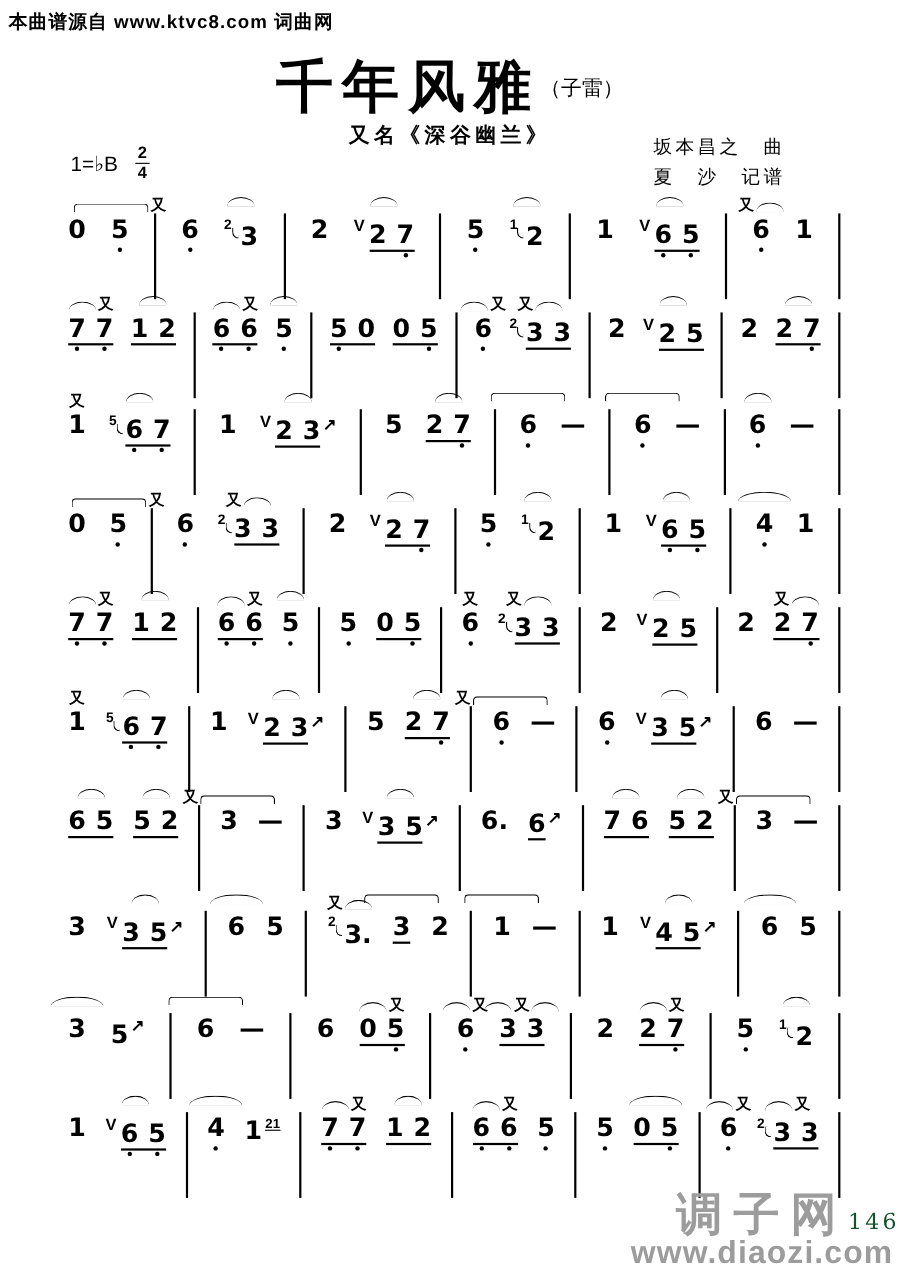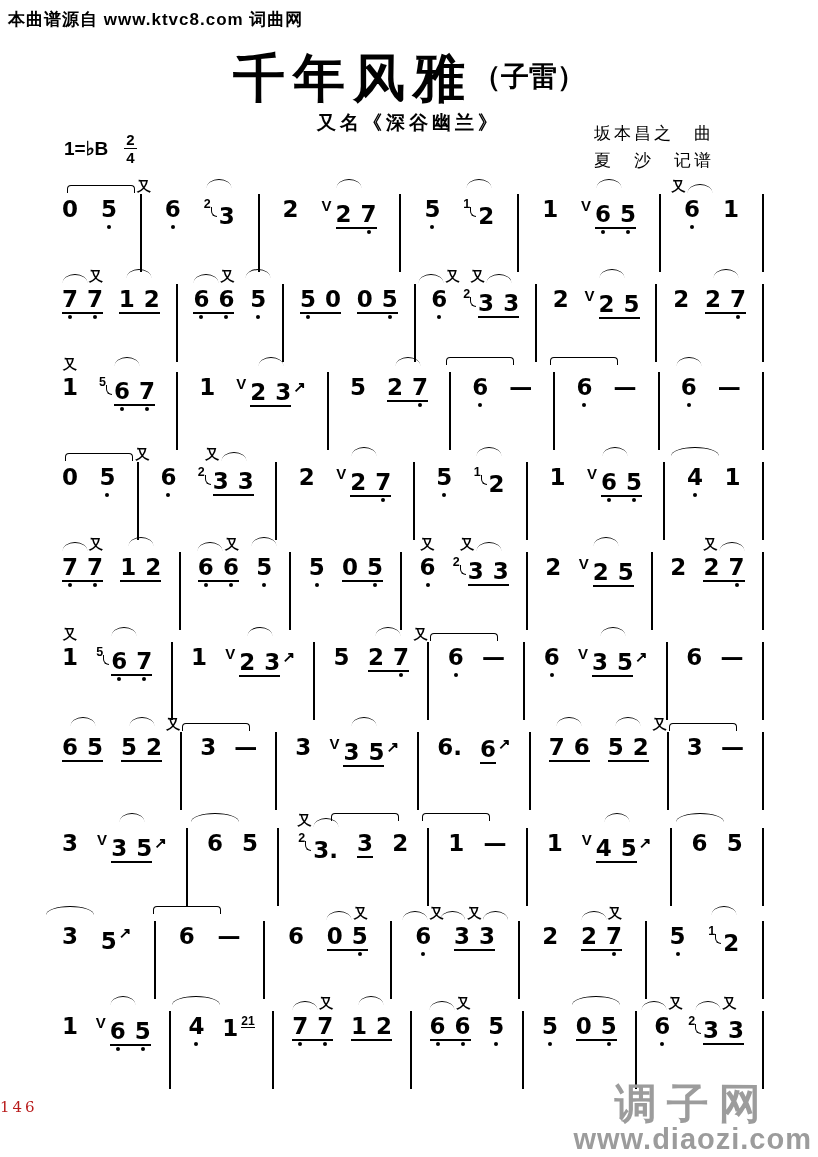--- a/index.html
+++ b/index.html
@@ -5,25 +5,25 @@
   html,body{margin:0;padding:0;}
   body{width:818px;height:1157px;background:#fff;position:relative;
        font-family:"Liberation Sans",sans-serif;color:#000;overflow:hidden;}
   .page{position:absolute;inset:0;background:#fff;border-radius:18px;}
 
   
   .src{position:absolute;top:8px;left:8px;font-size:17px;font-weight:700;letter-spacing:1px;}
   .titlebar{position:absolute;top:44px;left:0;right:0;text-align:center;
             font-family:"Liberation Serif","DejaVu Serif",serif;white-space:nowrap;}
   .title-main{font-size:52px;font-weight:900;letter-spacing:8px;}
-  .title-paren{font-size:28px;font-weight:700;vertical-align:10px;}
+  .title-paren{font-size:19px;font-weight:400;vertical-align:10px;}
   .subtitle{position:absolute;top:110px;left:0;right:0;text-align:center;font-size:19px;
             font-weight:600;font-family:"Liberation Serif","DejaVu Serif",serif;letter-spacing:4px;}
   .keyrow{position:absolute;top:132px;left:64px;display:flex;align-items:center;gap:16px;}
-  .keysig{font-size:19px;font-weight:700;}
+  .keysig{font-size:19px;font-weight:400;}
   .ts{display:inline-flex;flex-direction:column;align-items:center;font-size:15px;line-height:1;font-weight:800;}
   .ts-top{border-bottom:1.8px solid #000;padding:0 2px 1px;}
   .ts-bot{padding-top:1px;}
   .instr{font-size:19px;font-weight:700;font-family:"Liberation Serif","DejaVu Serif",serif;letter-spacing:1px;}
   .credits{position:absolute;top:120px;right:104px;font-size:17px;line-height:1.6;
            font-family:"Liberation Serif","DejaVu Serif",serif;letter-spacing:3px;text-align:left;}
 
   
   .mline{position:absolute;left:62px;right:54px;display:flex;justify-content:space-between;
          align-items:flex-start;height:100px;}
@@ -45,22 +45,22 @@
   .dg{position:relative;font-size:23px;font-weight:800;line-height:1;
       font-family:"DejaVu Sans",sans-serif;}
   .lodot{position:absolute;left:50%;bottom:-8px;transform:translateX(-50%);
          width:4px;height:4px;border-radius:50%;background:#000;}
   .pgrace{font-size:12px;font-weight:800;border-bottom:1.6px solid #000;
           margin:0 0 12px 3px;line-height:1;}
   .arrow{font-size:15px;font-weight:700;margin:0 0 13px 2px;line-height:1;}
   .bar{width:2px;height:78px;background:#000;margin-top:18px;}
 
   
-  .pageno{position:absolute;top:1098px;left:0;right:0;text-align:left;
-          font-family:"DejaVu Serif",serif;font-size:15px;letter-spacing:3px;color:#b91c1c;}
+  .pageno{position:absolute;top:1098px;left:0;right:0;text-align:right;
+          font-family:"DejaVu Serif",serif;font-size:20px;letter-spacing:3px;color:#14532d;}
   .watermark{position:absolute;right:6px;bottom:2px;text-align:center;color:#9c9c9c;
              font-weight:700;line-height:1.02;}
   .wm-name{font-size:42px;letter-spacing:10px;}
   .wm-url{font-size:29px;letter-spacing:1px;}
 </style>
 </head>
 <body>
 
 <div class="page">
 

